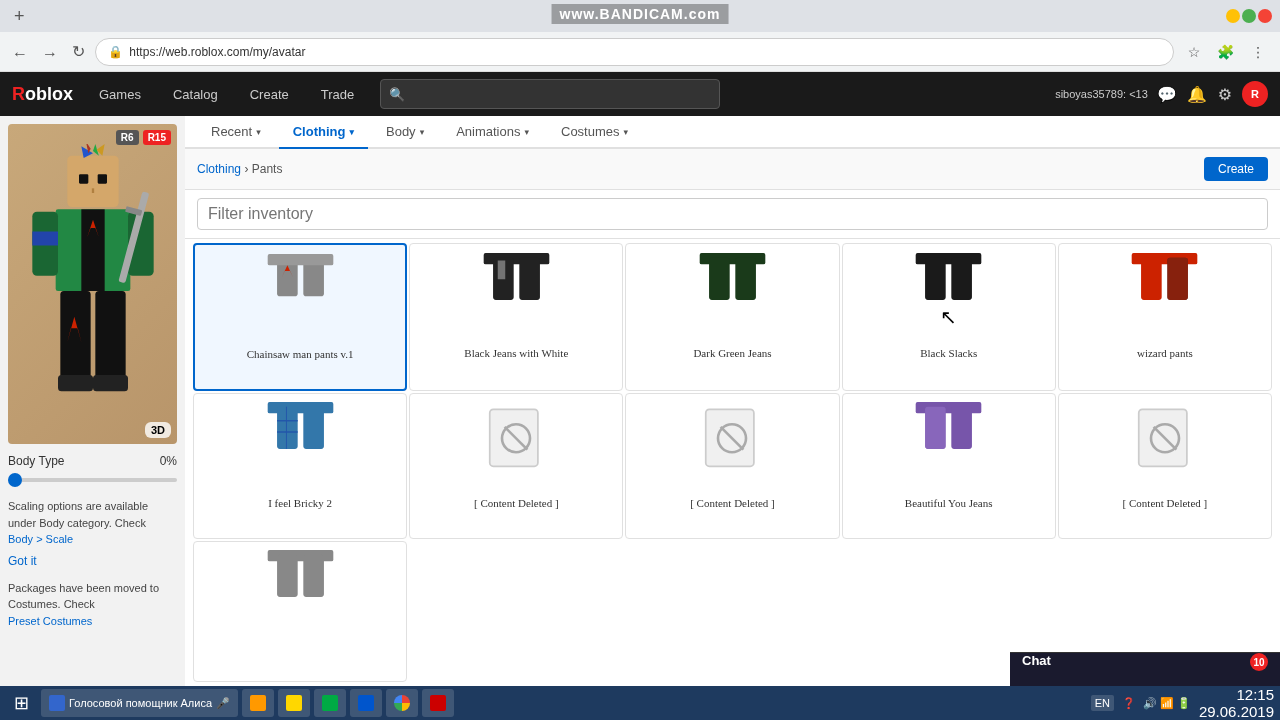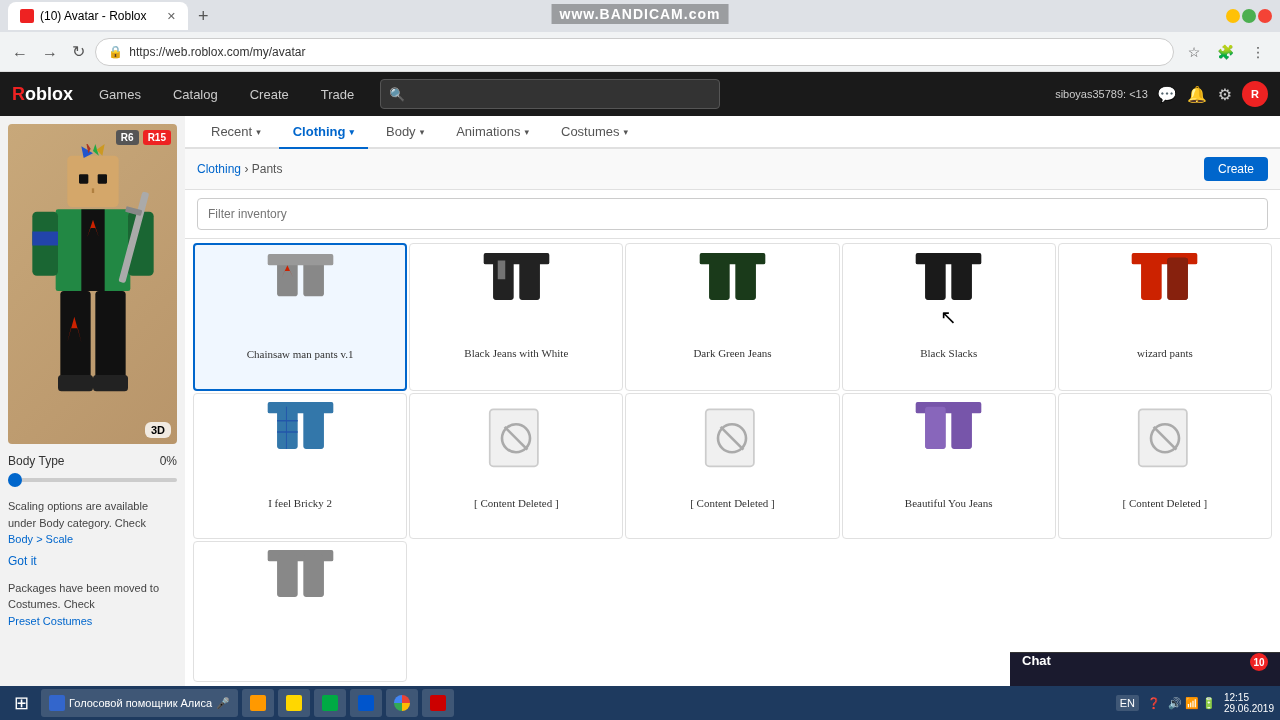--- a/index.html
+++ b/index.html
@@ -225,21 +225,21 @@
     }
 
     
     .filter-bar { padding: 8px 12px; border-bottom: 1px solid #e0e0e0; }
     .filter-input {
       width: 100%;
       height: 32px;
       border: 1px solid #ccc;
       border-radius: 4px;
       padding: 0 10px;
-      font-size: 12px;
+      font-size: 16px;
       color: #888;
       outline: none;
     }
 
     
     .items-grid {
       display: grid;
       grid-template-columns: repeat(5, 1fr);
       gap: 2px;
       padding: 4px 8px;
@@ -301,21 +301,21 @@
       border-radius: 3px;
       display: flex;
       align-items: center;
       cursor: pointer;
       font-size: 11px;
       color: #fff;
       gap: 4px;
     }
     .app-icon { width: 16px; height: 16px; border-radius: 2px; flex-shrink: 0; }
     .taskbar-right { margin-left: auto; display: flex; align-items: center; gap: 8px; color: #fff; font-size: 11px; }
-    .taskbar-clock { display: flex; flex-direction: column; align-items: flex-start; font-size: 10px; }
+    .taskbar-clock { display: flex; flex-direction: column; align-items: flex-end; font-size: 15px; }
     .lang-indicator { background: rgba(255,255,255,0.15); padding: 2px 4px; border-radius: 2px; font-size: 11px; }
 
     
     .chat-bar {
       position: fixed;
       bottom: 34px;
       right: 0;
       width: 270px;
       height: 34px;
       background: #1a1a2e;
@@ -325,25 +325,20 @@
       padding: 0 12px;
       border-top: 1px solid #333;
     }
     .chat-label { color: #fff; font-size: 13px; font-weight: bold; }
     .chat-badge { background: #e22; color: #fff; border-radius: 50%; width: 18px; height: 18px; display: flex; align-items: center; justify-content: center; font-size: 10px; font-weight: bold; }
   </style>
 </head>
 <body>
 
 <div class="browser-title-bar">
-  <div class="browser-tab">
-    <div class="tab-favicon"></div>
-    <span>(10) Avatar - Roblox</span>
-    <span class="tab-close">✕</span>
-  </div>
   <button class="tab-new">+</button>
   <div class="bandicam-watermark">
     <span>www.BANDICAM.com</span>
   </div>
   <div class="window-controls">
     <button class="win-btn min"></button>
     <button class="win-btn max"></button>
     <button class="win-btn close"></button>
   </div>
 </div>

